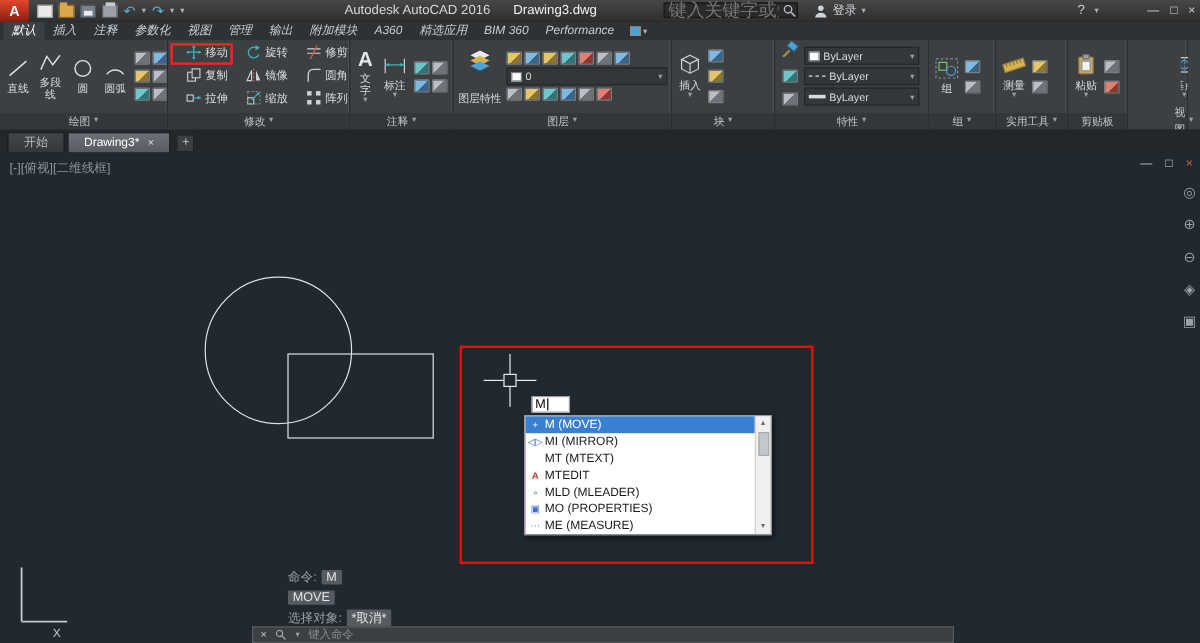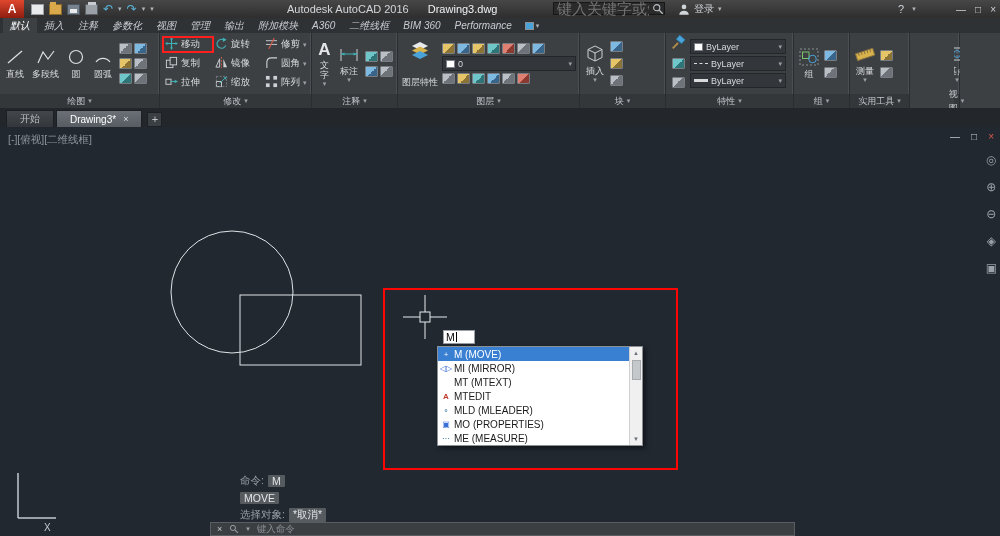--- a/index.html
+++ b/index.html
@@ -39,21 +39,21 @@
 
   
   .ribbon{height:75px;background:#3d4043;display:flex;flex:0 0 75px;overflow:hidden;}
   .rpanel{display:flex;flex-direction:column;border-right:1px solid #2a2d30;box-shadow:inset -1px 0 0 #4b4f53;flex:0 0 auto;}
   .rcontent{height:61px;display:flex;align-items:center;padding:2px 3px;gap:3px;overflow:hidden;}
   .rlabel{height:14px;background:#34373a;color:#c3c7cb;font-size:9px;text-align:center;line-height:14px;display:flex;align-items:center;justify-content:center;gap:3px;}
   .rlabel .cr{font-size:7px;color:#9aa0a5;}
   .bigbtn{display:flex;flex-direction:column;align-items:center;justify-content:center;color:#dadcde;font-size:9px;gap:1px;padding:1px 2px;border-radius:2px;cursor:pointer;text-align:center;line-height:10px;}
   .bigbtn .cr{font-size:7px;color:#9aa0a5;line-height:6px;}
   .mgrid{display:grid;grid-template-columns:repeat(3,50px);grid-auto-rows:19px;align-items:center;}
-  .mcell{display:flex;align-items:center;gap:3px;color:#dadcde;font-size:9.5px;padding-left:2px;cursor:pointer;white-space:nowrap;}
+  .mcell{display:flex;align-items:center;gap:3px;color:#dadcde;font-size:9.5px;padding-left:12px;cursor:pointer;white-space:nowrap;}
   .mcell .cr{font-size:7px;color:#9aa0a5;}
   .mcell.redbox{outline:2px solid #ff1f1f;outline-offset:-1px;}
   .sic{width:13px;height:11px;border:1px solid #777d83;display:inline-block;background:linear-gradient(135deg,#b9bfc5 0 45%,#6d7379 45% 100%);border-radius:1px;cursor:pointer;}
   .sic-y{background:linear-gradient(135deg,#e5c567 0 55%,#8a7334 55% 100%);}
   .sic-b{background:linear-gradient(135deg,#7db9e0 0 55%,#39658a 55% 100%);}
   .sic-r{background:linear-gradient(135deg,#e08072 0 55%,#8a3a30 55% 100%);}
   .sic-t{background:linear-gradient(135deg,#6fc6c9 0 55%,#2f7477 55% 100%);}
   .sgrid2{display:grid;grid-template-columns:repeat(2,15px);grid-auto-rows:15px;align-items:center;justify-items:center;}
   .scol{display:grid;grid-auto-rows:17px;align-items:center;justify-items:center;}
   .srow{display:flex;gap:2px;align-items:center;}
@@ -159,32 +159,32 @@
   <div class="menurow">
     <span class="mtab active">默认</span>
     <span class="mtab">插入</span>
     <span class="mtab">注释</span>
     <span class="mtab">参数化</span>
     <span class="mtab">视图</span>
     <span class="mtab">管理</span>
     <span class="mtab">输出</span>
     <span class="mtab">附加模块</span>
     <span class="mtab">A360</span>
-    <span class="mtab">二维线框</span>
+    <span class="mtab">精选应用</span>
     <span class="mtab">BIM 360</span>
     <span class="mtab">Performance</span>
     <span class="mtab-extra">
         <span class="sq"></span>
         <span class="qcaret">▾</span>
       </span>
   </div>
 
   <div class="ribbon">
 
-    <div class="rpanel" style="width:160px;">
+    <div class="rpanel" style="width:140px;">
       <div class="rcontent">
         <div class="bigbtn">
           <span><svg width="20" height="18" viewBox="0 0 20 18">
                 <line x1="3" y1="15" x2="17" y2="3" stroke="#dcdee0" stroke-width="1.3"></line>
               </svg></span>
           <span>直线</span>
         </div>
         <div class="bigbtn">
           <span><svg width="20" height="18" viewBox="0 0 20 18">
                 <polyline points="2,15 7,4 12,11 18,3" fill="none" stroke="#dcdee0" stroke-width="1.2"></polyline>
@@ -485,20 +485,40 @@
           <span class="sic sic-y"></span>
           <span class="sic"></span>
         </div>
       </div>
       <div class="rlabel">
           <span>实用工具</span>
           <span class="cr">▾</span>
         </div>
     </div>
 
+    <div class="rpanel" style="width:50px;">
+      <div class="rcontent">
+        <div class="bigbtn">
+          <span><svg width="20" height="18" viewBox="0 0 20 18">
+                <rect x="4" y="2.5" width="12" height="14" rx="1" fill="#c9a96a" stroke="#8a7344"></rect>
+                <rect x="7.5" y="0.5" width="5" height="3.5" rx="0.5" fill="#9aa0a5" stroke="#6a7076"></rect>
+                <rect x="6.5" y="6" width="7" height="8" fill="#f2f2f2" stroke="#8a9096"></rect>
+              </svg></span>
+          <span>粘贴</span>
+          <span class="cr">▾</span>
+        </div>
+        <div class="scol">
+          <span class="sic"></span>
+          <span class="sic sic-r"></span>
+        </div>
+      </div>
+      <div class="rlabel">
+          <span>剪贴板</span>
+        </div>
+    </div>
 
     <div class="rpanel" style="width:50px;padding-left:44px;">
       <div class="rcontent" style="justify-content:center;">
         <div class="bigbtn">
           <span><svg width="20" height="18" viewBox="0 0 20 18">
                 <rect x="2.5" y="3" width="15" height="12" fill="none" stroke="#ccd1d5"></rect>
                 <circle cx="10" cy="9" r="3.5" fill="none" stroke="#4aa3d8"></circle>
                 <line x1="10" y1="3" x2="10" y2="15" stroke="#7a8086" stroke-dasharray="2,1.5"></line>
               </svg></span>
           <span>基点</span>

